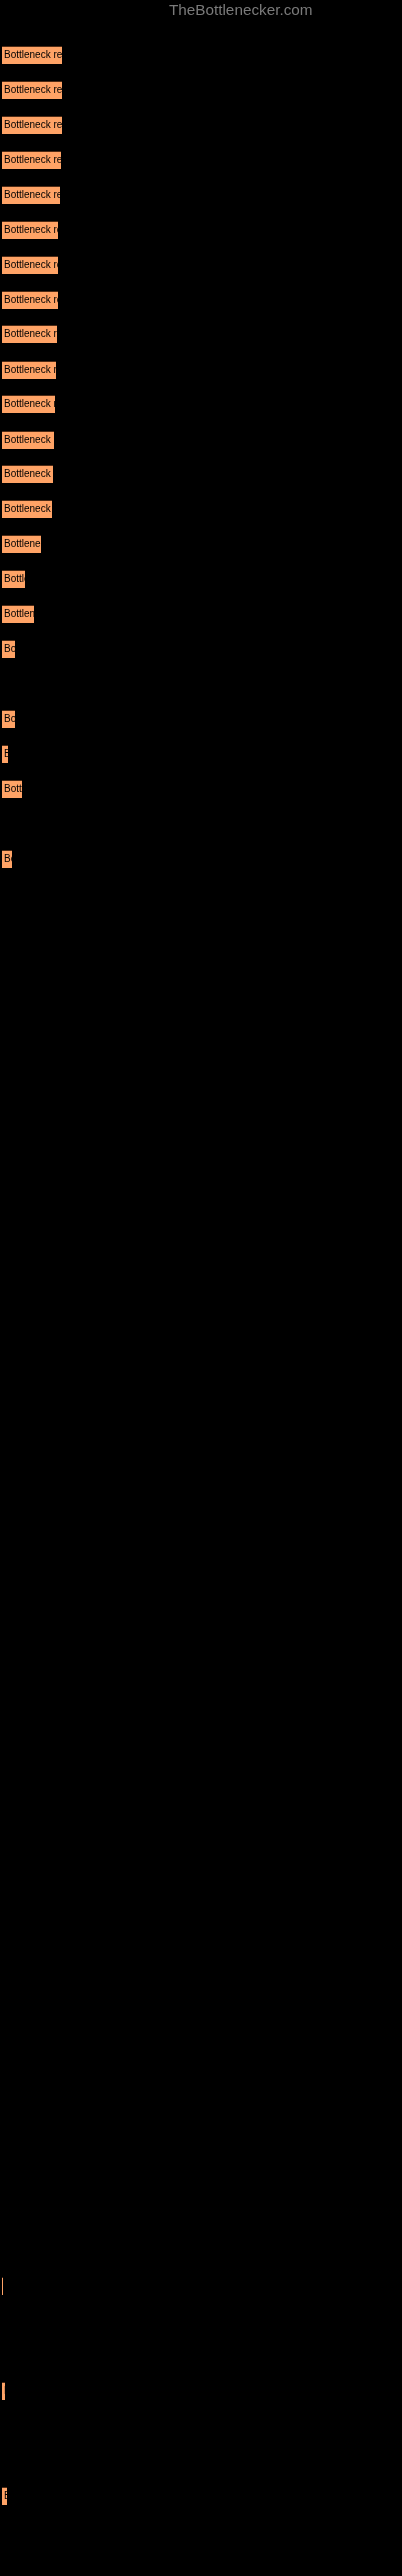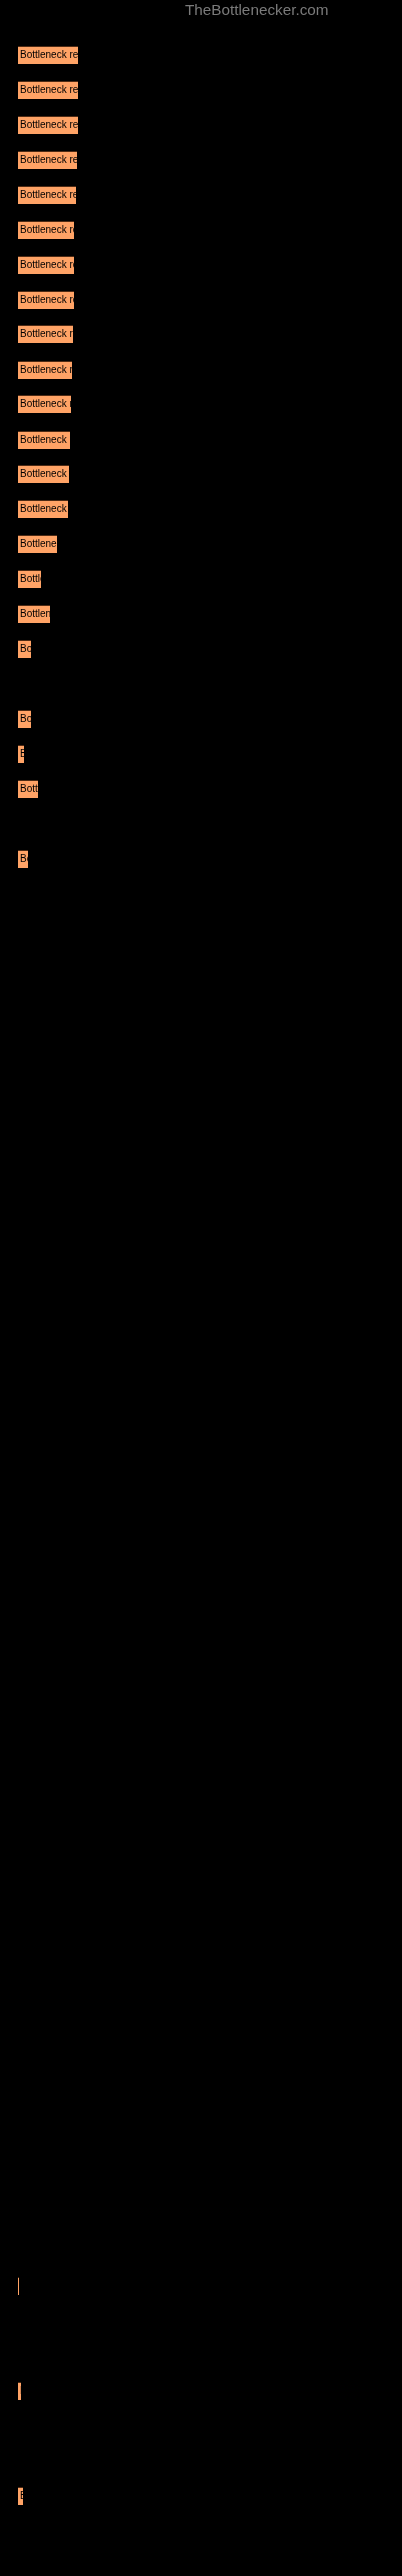--- a/index.html
+++ b/index.html
@@ -9,21 +9,21 @@
   }
   body {
     width: 403px;
     height: 2576px;
     position: relative;
     overflow: hidden;
     font-family: "Liberation Sans", sans-serif;
   }
   #chart-root {
     position: absolute;
-    left: 16px;
+    left: 0;
     top: 0;
     width: 319px;
     height: 2576px;
     background: #000000;
   }
   .site-title {
     position: absolute;
     right: 6.4px;
     top: 0.8px;
     font-family: "Liberation Sans", sans-serif;

